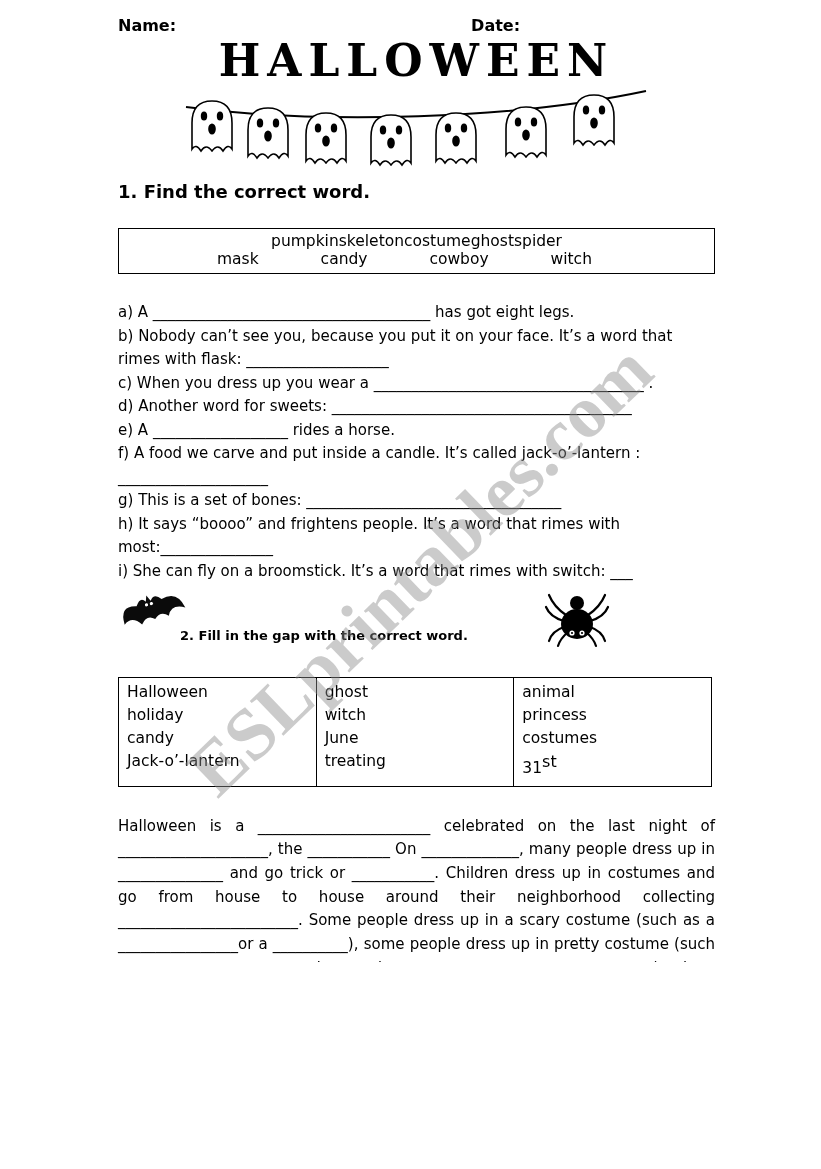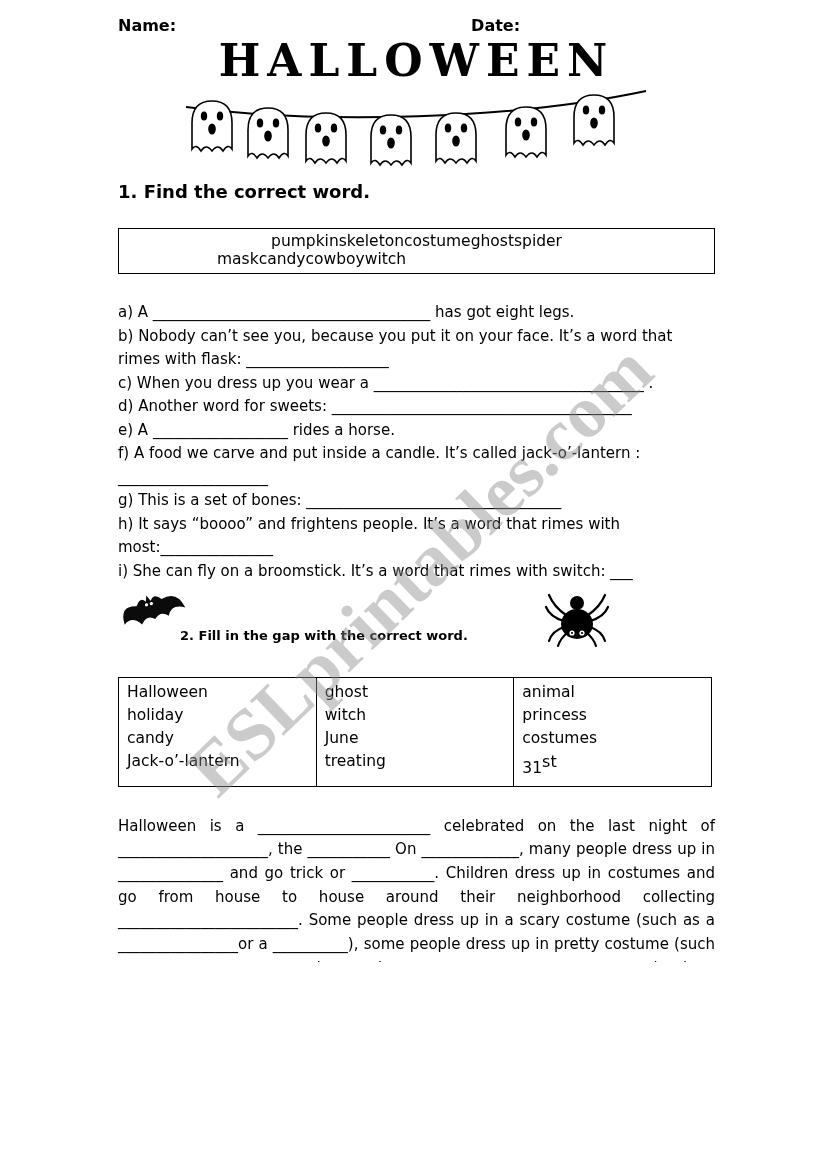--- a/index.html
+++ b/index.html
@@ -12,21 +12,21 @@
   .header-row { display:flex; margin-top:16px; font-weight:bold; font-size:16px; }
   .date-label { margin-left:295px; }
   .title {
     text-align:center; font-family:"DejaVu Serif", serif; font-size:44px;
     font-weight:bold; letter-spacing:7px; margin-top:2px; line-height:1.1;
   }
   .banner-wrap { text-align:center; margin-top:0px; line-height:0; }
   .sec-heading { font-weight:bold; font-size:18px; margin-top:6px; }
   .word-bank { border:1.5px solid #000; margin-top:26px; padding:3px 14px 5px; font-size:15.5px; }
   .bank-row1 { display:flex; justify-content:center; }
-  .bank-row2 { display:flex; justify-content:flex-start; padding:0 108px 0 84px; }
+  .bank-row2 { display:flex; justify-content:space-between; padding:0 108px 0 84px; }
   .questions { margin-top:27px; font-size:15px; line-height:23.5px; }
   .divider-row { position:relative; height:66px; margin-top:4px; }
   .bat-svg { position:absolute; left:2px; top:2px; transform:rotate(-14deg); }
   .sec2-heading { position:absolute; left:62px; bottom:10px; font-weight:bold; font-size:13px; }
   .spider-svg { position:absolute; left:426px; top:2px; }
   .word-table { width:594px; border-collapse:collapse; margin-top:24px; font-size:15.5px; }
   .word-table td { border:1.5px solid #000; vertical-align:top; padding:3px 8px 5px; line-height:23px; width:33.33%; }
   .word-table sup { font-size:16px; }
   .gap-paragraph { margin-top:28px; font-size:15px; line-height:23.7px; text-align:justify; }
   .footer { text-align:center; margin-top:16px; line-height:0; }

